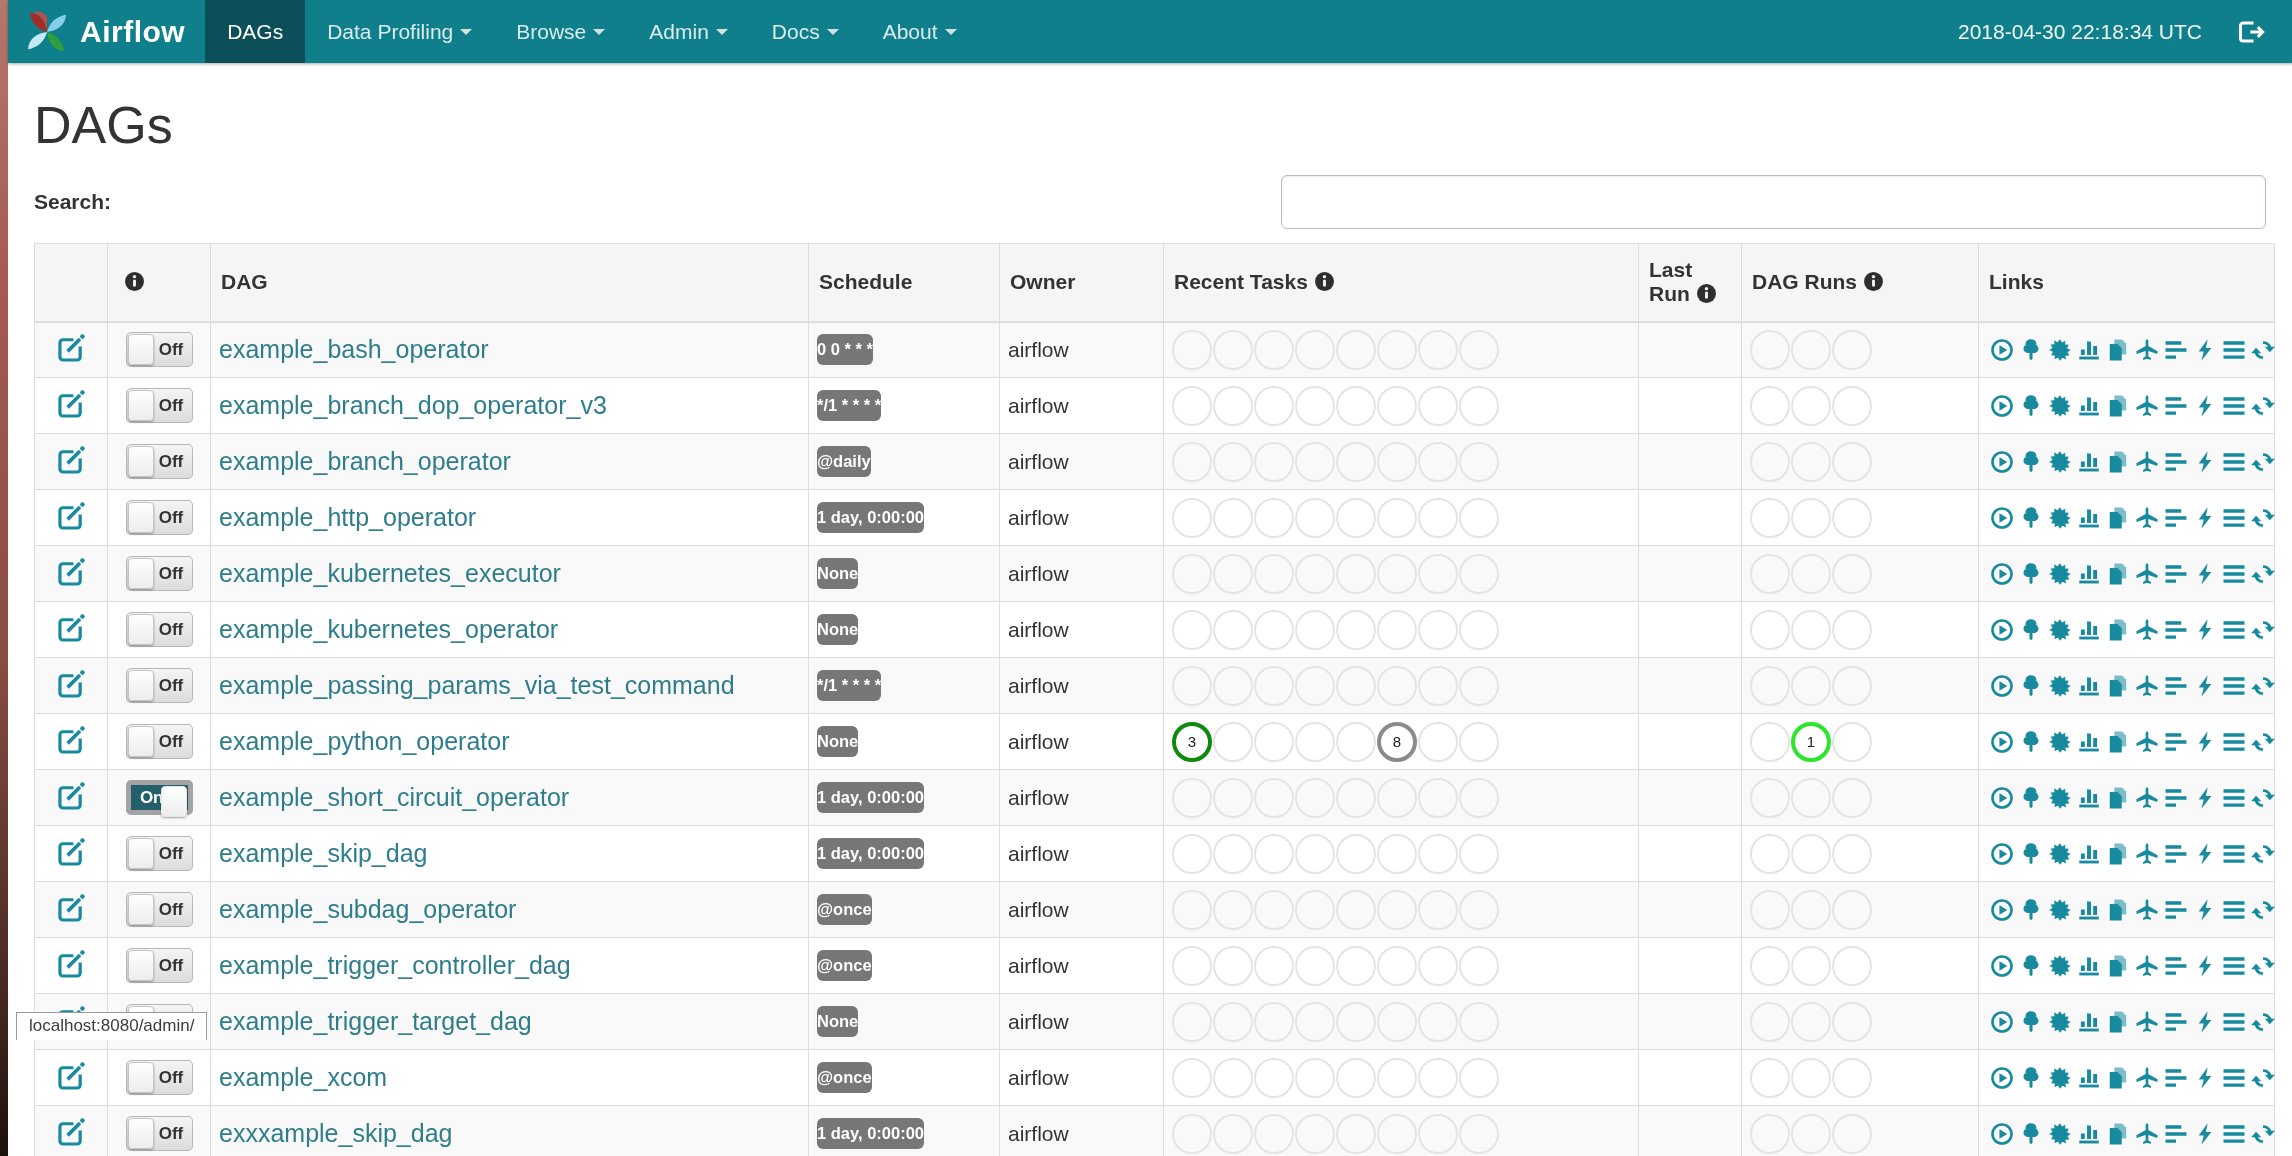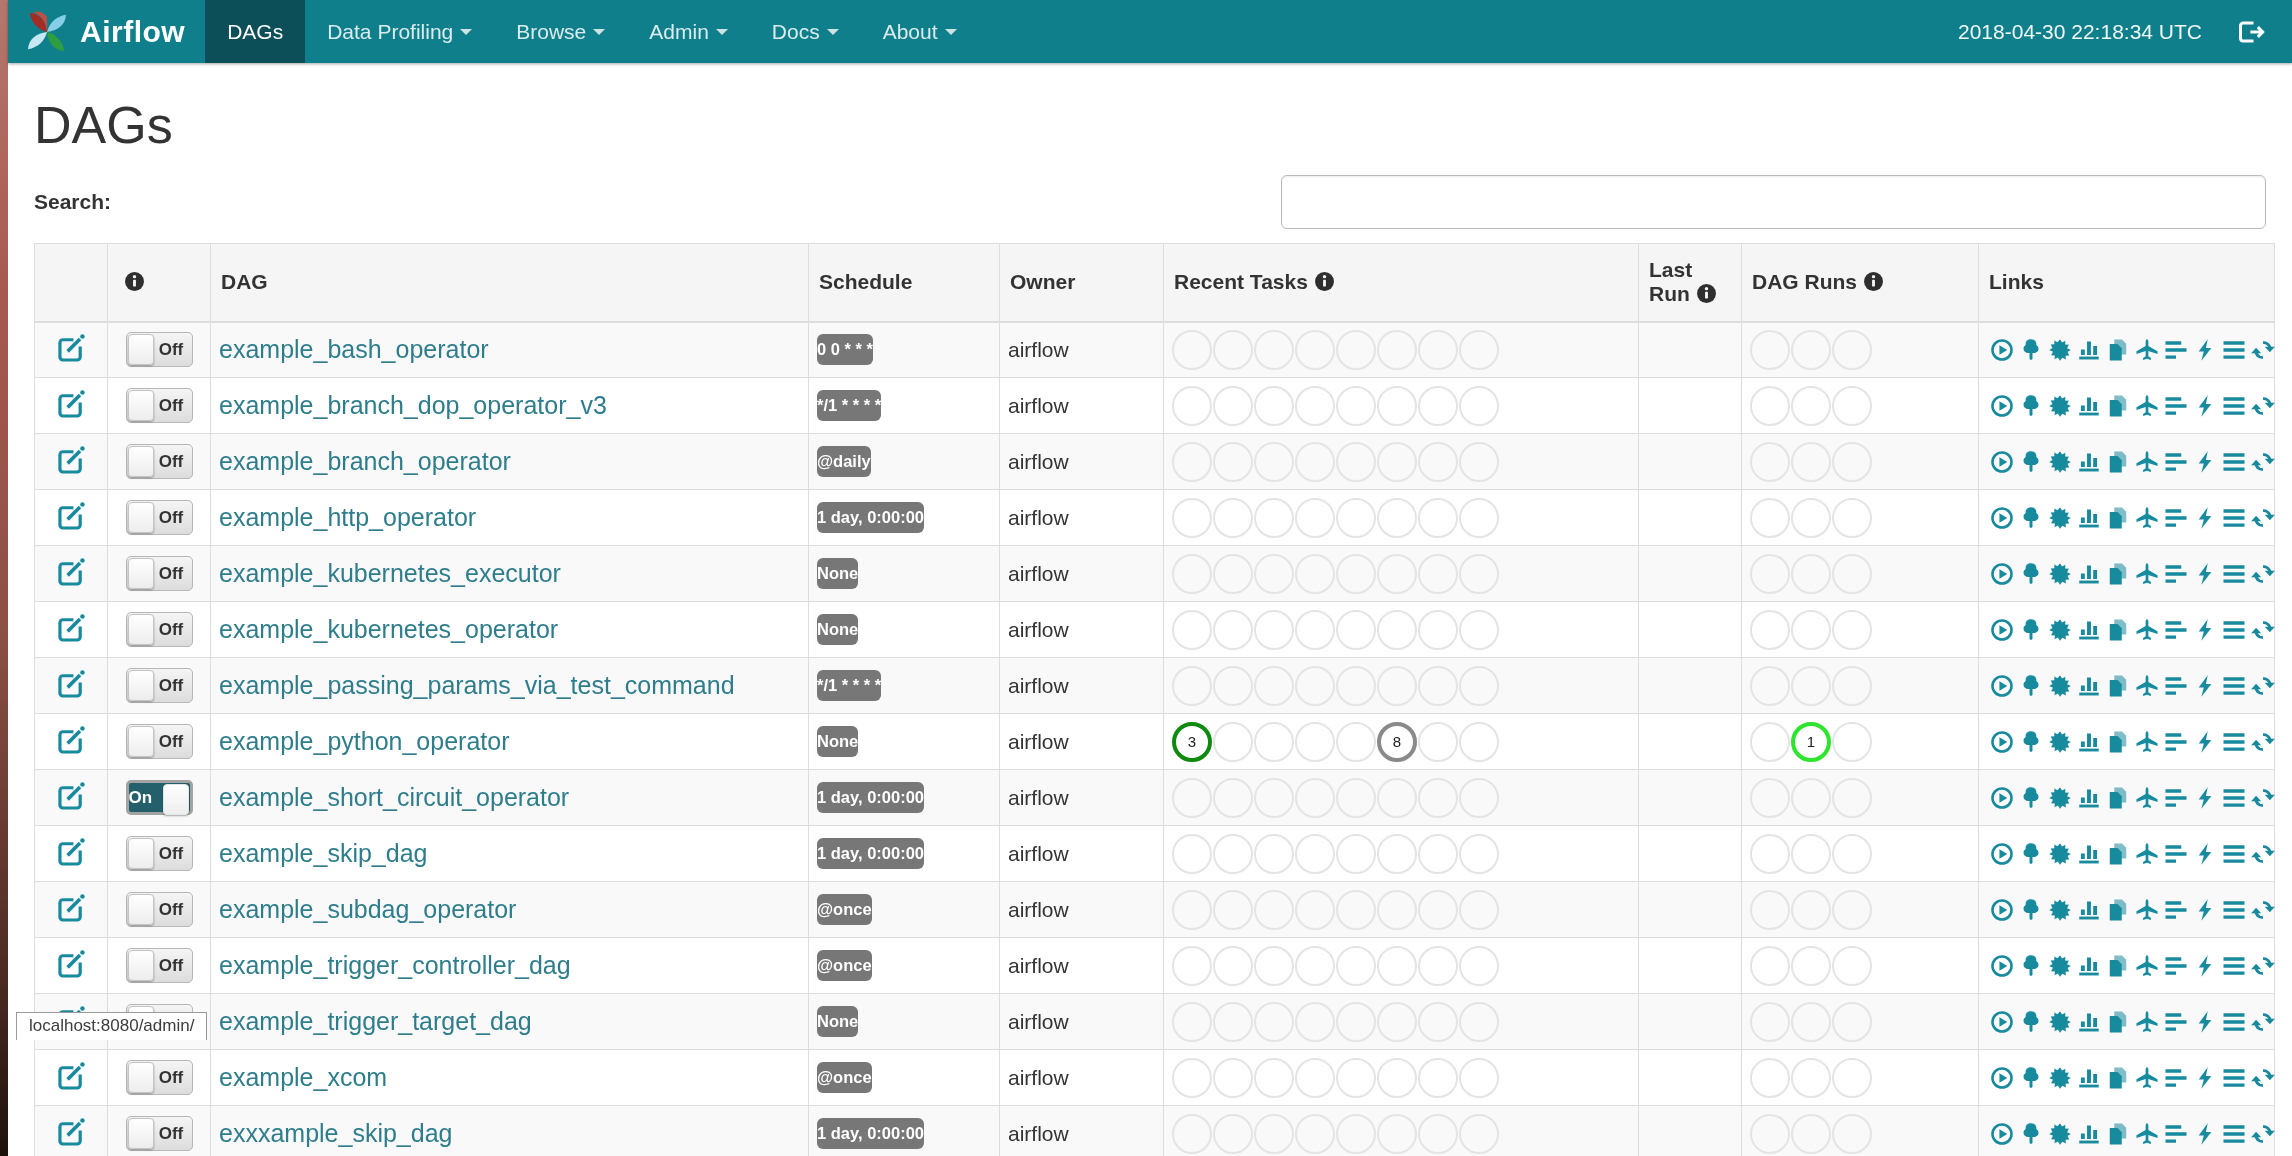--- a/index.html
+++ b/index.html
@@ -60,22 +60,22 @@
   td.c-toggle { text-align: center; }
 
   .toggle { position: relative; display: inline-flex; align-items: center; width: 67px; height: 35px;
     border-radius: 5px; font-size: 17px; font-weight: bold; cursor: pointer; }
   .toggle .knob { position: absolute; top: 1px; width: 26px; height: 31px; border-radius: 4px;
     background: linear-gradient(#ffffff,#ededed); border: 1px solid #c4c4c4;
     box-shadow: 0 1px 2px rgba(0,0,0,.35); }
   .toggle.off { background: linear-gradient(#f5f5f5,#dcdcdc); border: 1px solid #b7b7b7;
     color: #333; justify-content: center; padding-left: 24px; text-align: right; }
   .toggle.off .knob { left: 1px; }
-  .toggle.on { background: var(--toggle_on_bg); border: 3px solid #a3a3a3; color: #fff;
-    justify-content: flex-start; padding-right: 24px; }
+  .toggle.on { background: var(--toggle_on_bg); border: 5px solid #a3a3a3; color: #fff;
+    justify-content: flex-end; padding-right: 24px; }
   .toggle.on .knob { right: 1px; border-color: #dfe7e8; }
 
   .dag-link { color: var(--link); font-size: 25px; text-decoration: none; cursor: pointer; }
   .badge { display: inline-block; background: var(--badge_bg); color: #fff; font-size: 16.5px;
     font-weight: bold; padding: 6px 0; border-radius: 6px; white-space: nowrap; cursor: pointer; }
   td.c-owner { font-size: 21px; }
 
   .circle { display: inline-block; width: 40px; height: 40px; border-radius: 50%;
     border: 2px solid var(--circle_empty_border); margin-right: 1px; vertical-align: middle;
     text-align: center; line-height: 35px; font-size: 15px; color: #222; background: transparent; }

